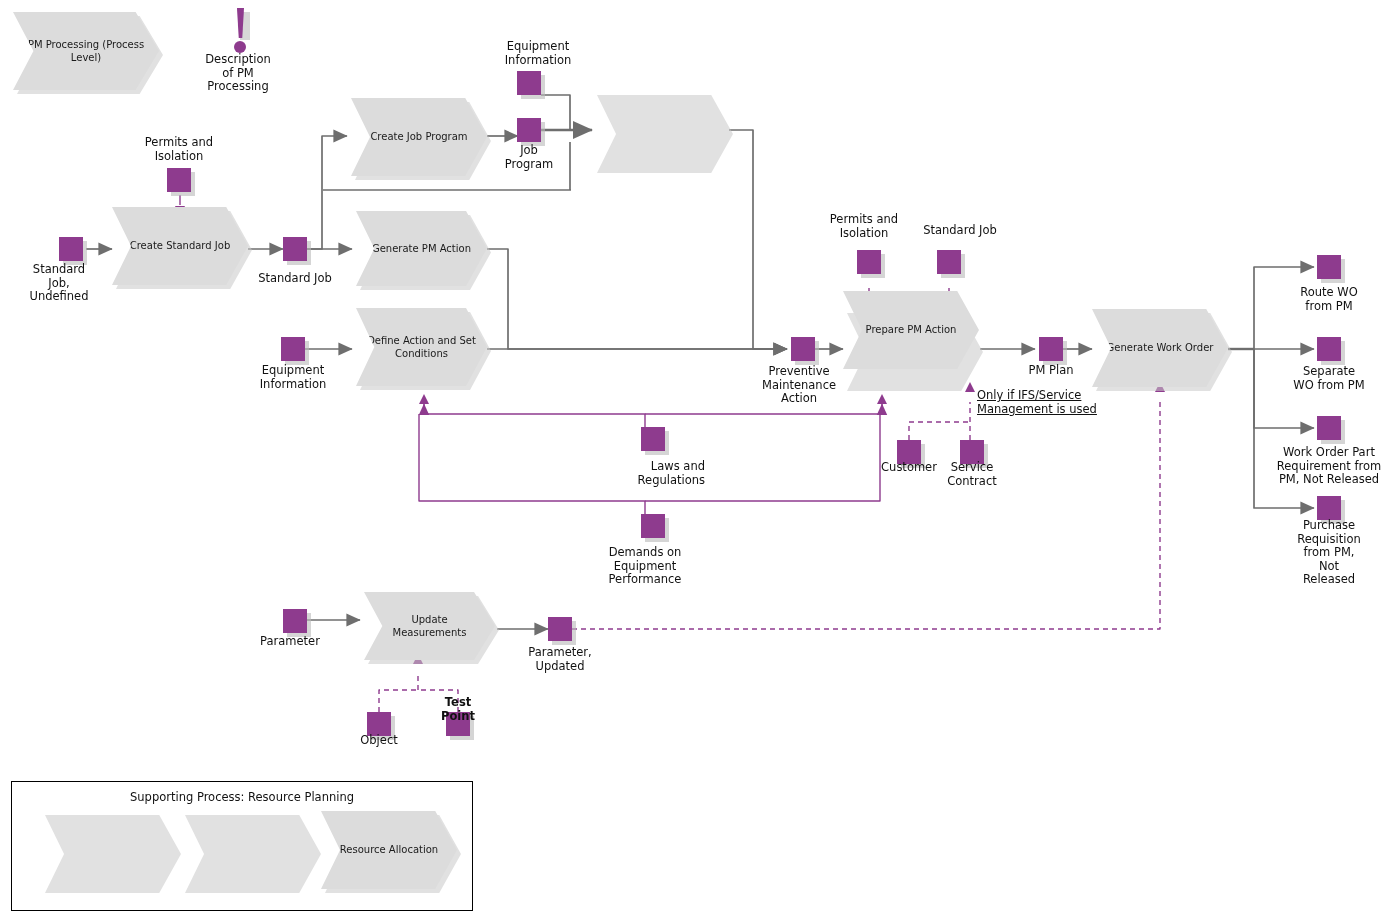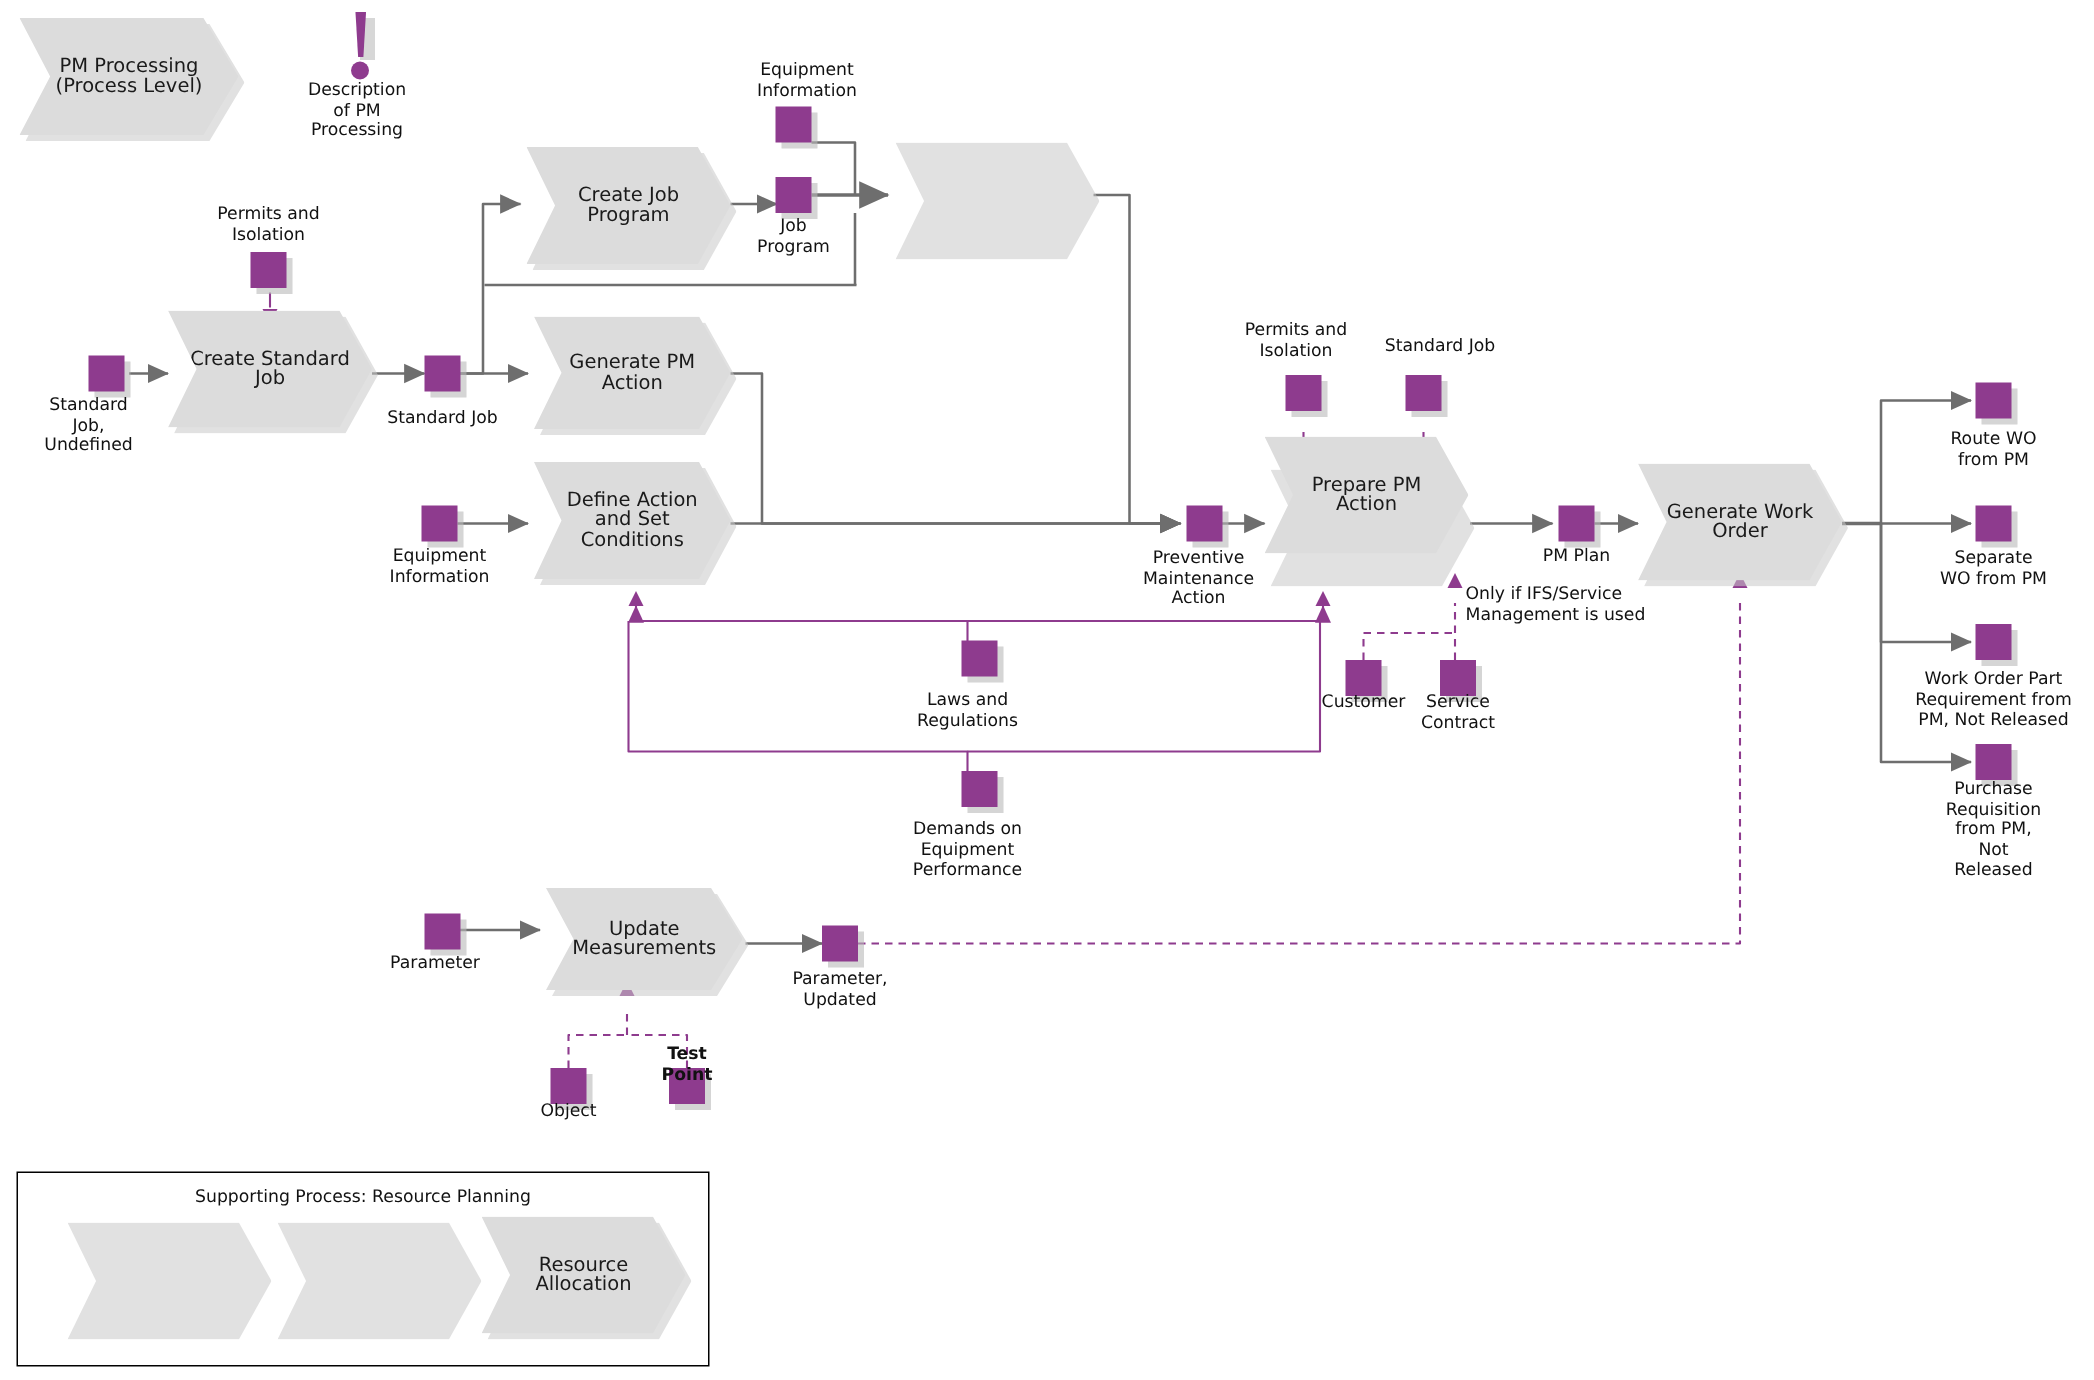--- a/index.html
+++ b/index.html
@@ -7,34 +7,34 @@
   #canvas{position:relative;width:1396px;height:920px;overflow:hidden;background:#fff;}
   svg.layer{position:absolute;left:0;top:0;width:1396px;height:920px;pointer-events:none;}
   
   .chev{
     position:absolute;
     background:#dcdcdc;
     -webkit-clip-path:polygon(0 0, 84% 0, 100% 50%, 84% 100%, 0 100%, 14% 50%);
     clip-path:polygon(0 0, 84% 0, 100% 50%, 84% 100%, 0 100%, 14% 50%);
     display:flex;align-items:center;justify-content:center;
     text-align:center;
-    font-size:13px;color:#1a1a1a;line-height:13.5px;
+    font-size:10px;color:#1a1a1a;line-height:13.5px;
   }
   .chev .lbl{padding:0 10px;}
   .chevshadow{
     position:absolute;background:#c9c9c9;opacity:.55;
     -webkit-clip-path:polygon(0 0, 84% 0, 100% 50%, 84% 100%, 0 100%, 14% 50%);
     clip-path:polygon(0 0, 84% 0, 100% 50%, 84% 100%, 0 100%, 14% 50%);
   }
   
   .sq{position:absolute;width:24px;height:24px;background:#8e3b8e;}
   .sqshadow{position:absolute;width:24px;height:24px;background:#b9b9b9;opacity:.6;}
   
   .cap{position:absolute;font-size:11.5px;line-height:13.5px;color:#111;text-align:center;white-space:pre-line;}
-  .cap.left{text-align:left;}
+  .cap.left{text-align:left;text-decoration:underline;}
   
   .group{position:absolute;border:1.5px solid #000;background:#fff;}
   .grouptitle{position:absolute;font-size:11.5px;color:#111;text-align:center;width:100%;}
   
   .excl-bar{position:absolute;background:#8e3b8e;
     -webkit-clip-path:polygon(18% 0, 82% 0, 66% 100%, 34% 100%);
     clip-path:polygon(18% 0, 82% 0, 66% 100%, 34% 100%);}
   .excl-dot{position:absolute;background:#8e3b8e;border-radius:50%;}
   .excl-shadow{position:absolute;background:#bdbdbd;opacity:.6;}
 </style>
@@ -259,21 +259,21 @@
   <div class="sqshadow" style="left:1321px;top:500px;"></div>
   <div class="sq" style="left:1317px;top:496px;"></div>
   <div class="cap" style="left:1269px;top:519px;width:120px;">Purchase
 Requisition
 from PM,
 Not
 Released</div>
 
   <div class="sqshadow" style="left:645px;top:431px;"></div>
   <div class="sq" style="left:641px;top:427px;"></div>
-  <div class="cap" style="left:585px;top:460px;width:120px;">Laws and
+  <div class="cap" style="left:585px;top:460px;width:120px;text-align:right;">Laws and
 Regulations</div>
 
   <div class="sqshadow" style="left:645px;top:518px;"></div>
   <div class="sq" style="left:641px;top:514px;"></div>
   <div class="cap" style="left:585px;top:546px;width:120px;">Demands on
 Equipment
 Performance</div>
 
   <div class="sqshadow" style="left:901px;top:444px;"></div>
   <div class="sq" style="left:897px;top:440px;"></div>

